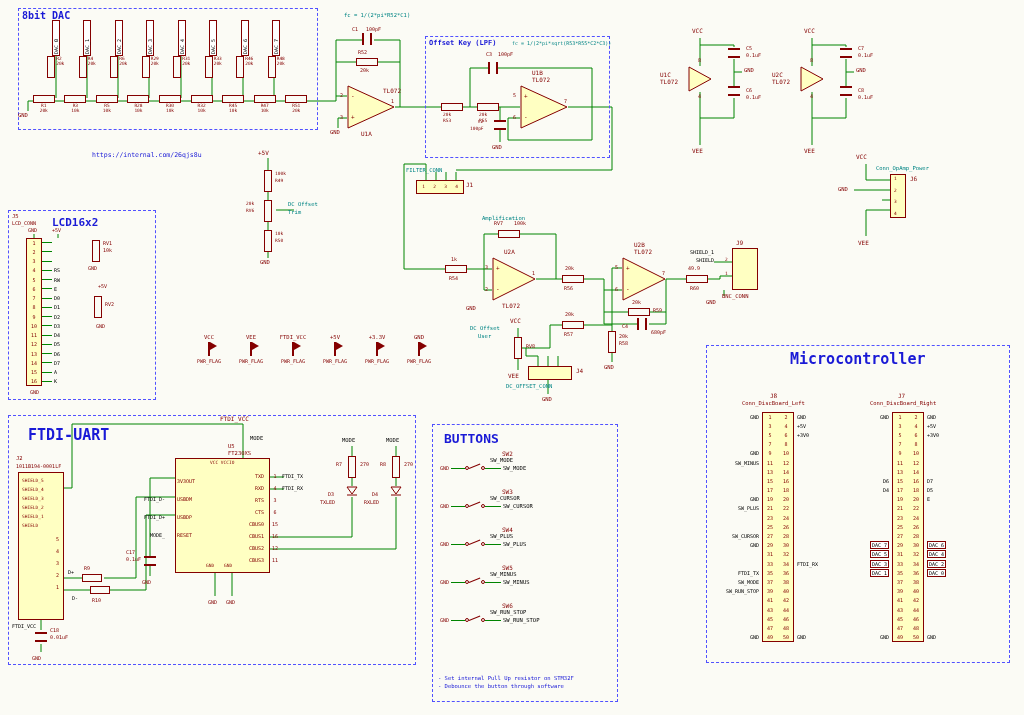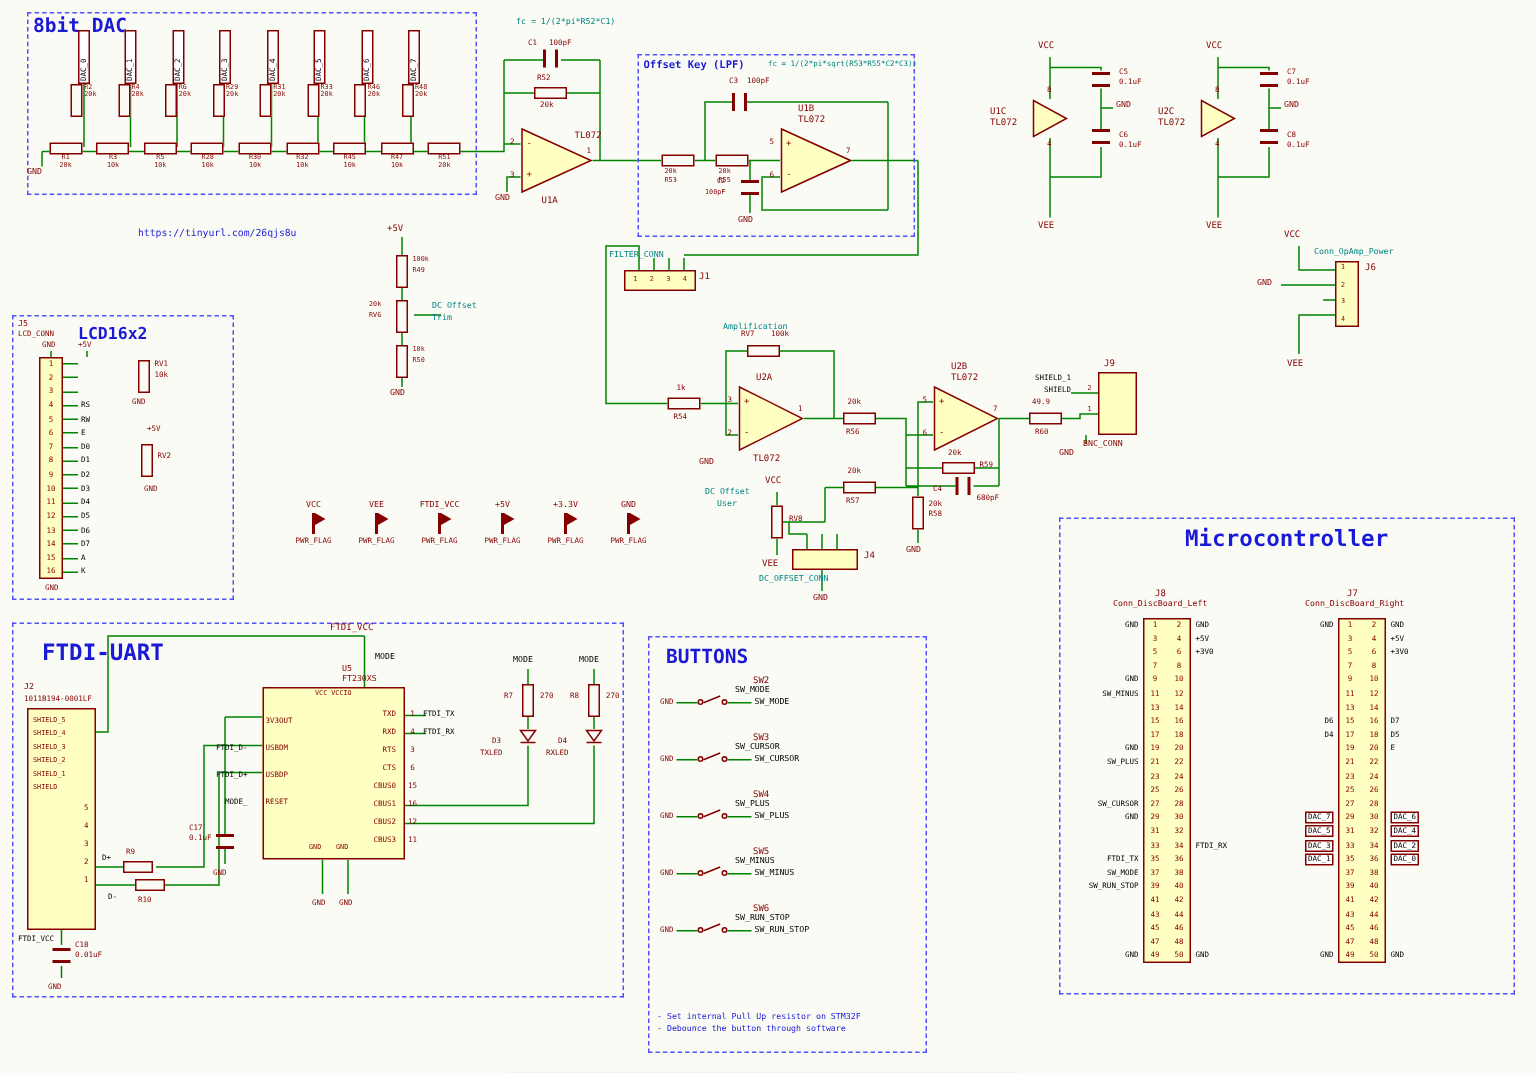--- a/index.html
+++ b/index.html
@@ -3,21 +3,21 @@
 <meta charset="utf-8">
 <style>
 *{margin:0;padding:0;box-sizing:border-box}
 html,body{background:#e8e8e3}
 .canvas{position:relative;width:1024px;height:715px;background:#fbfbf5;overflow:hidden;
   font-family:"DejaVu Sans Mono",monospace;color:#000}
 .abs{position:absolute}
 .t{position:absolute;white-space:nowrap;line-height:1}
 .m{color:#840000}.k{color:#000}.teal{color:#008484}.blue{color:#1a1ad6}
 .f45{font-size:4.5px}.f5{font-size:5px}.f55{font-size:5.5px}.f6{font-size:6px}
-.f65{font-size:6.5px}.f7{font-size:7px}.f8{font-size:13px}.f11{font-size:11px}
+.f65{font-size:6.5px}.f7{font-size:7px}.f8{font-size:10px}.f11{font-size:11px}
 .f13{font-size:13px}.f15{font-size:15px}
 .b{font-weight:bold}
 .secbox{position:absolute;border:1px dashed #5151ff}
 .ybox{position:absolute;background:#ffffc2;border:1px solid #840000}
 .resh{position:absolute;width:22px;height:8px;border:1px solid #840000;background:#fbfbf5}
 .resv{position:absolute;width:8px;height:22px;border:1px solid #840000;background:#fbfbf5}
 .caph{position:absolute;width:10px;height:12px;border-left:2px solid #840000;border-right:2px solid #840000}
 .capv{position:absolute;width:12px;height:10px;border-top:2px solid #840000;border-bottom:2px solid #840000}
 .wire{stroke:#008400;stroke-width:1;fill:none}
 .dsym{stroke:#840000;fill:none}
@@ -228,21 +228,21 @@
       <span>R47</span>
       <span>10k</span>
     </div>
       <div class="ladderitem">
       <div class="rh"></div>
       <span>R51</span>
       <span>20k</span>
     </div>
 </div>
 <span class="t m f55" style="left:18px;top:113px">GND</span>
-<span class="t blue f65" style="left:92px;top:152px">https://tinyurl.com/26qjs8u</span>
+<span class="t blue f65" style="left:92px;top:152px">https://internal.com/26qjs8u</span>
 
 <span class="t teal f55" style="left:344px;top:13px">fc = 1/(2*pi*R52*C1)</span>
 <span class="t m f5" style="left:352px;top:27px">C1</span>
 <span class="t m f5" style="left:366px;top:27px">100pF</span>
 <div class="caph" style="left:362px;top:33px"></div>
 <span class="t m f5" style="left:358px;top:50px">R52</span>
 <div class="resh" style="left:356px;top:58px"></div>
 <span class="t m f5" style="left:360px;top:68px">20k</span>
 
 <div class="opamp" style="left:347px;top:85px">

